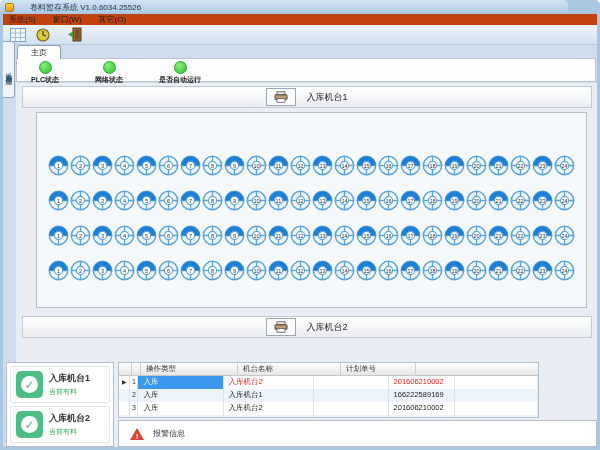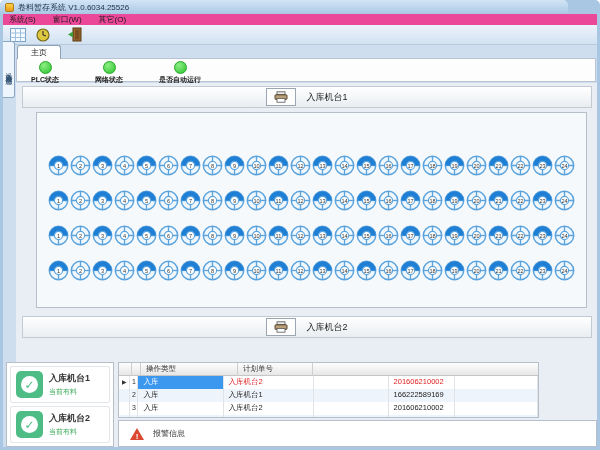--- a/index.html
+++ b/index.html
@@ -2,29 +2,29 @@
 <html><head>
 <meta charset="utf-8">
 <style>
   * { margin:0; padding:0; box-sizing:border-box; }
   html,body { width:600px; height:450px; overflow:hidden; }
   body { font-family:"Liberation Sans","DejaVu Sans",sans-serif; }
   #win { position:relative; width:600px; height:450px; background:#a9c7e3; border-radius:5px 5px 0 0; overflow:hidden; }
 
   
   .titlebar { position:absolute; left:0; top:0; width:568px; height:14px;
-    background:linear-gradient(#d3e5f6,#a9c7e3); display:flex; align-items:center; gap:4px;
+    background:linear-gradient(#d3e5f6,#a9c7e3); display:flex; align-items:center; gap:16px;
     padding-left:5px; border-radius:5px 5px 0 0; }
   .app-icon { width:9px; height:9px; border-radius:2px;
     background:linear-gradient(#ffd24a,#e8991a); border:1px solid #b77c10; }
   .title-text { font-size:8px; color:#1b3046; }
 
   
   .menubar { position:absolute; left:3px; top:14px; width:594px; height:11px;
-    background:#ec4899; display:flex; align-items:center; padding-left:6px; }
+    background:#c2410c; display:flex; align-items:center; padding-left:6px; }
   .menu-item { font-size:8px; color:#1a1a1a; margin-right:17px; }
 
   
   .toolbar { position:absolute; left:3px; top:25px; width:594px; height:20px;
     background:linear-gradient(#ecf3fb,#d2e2f2); border-bottom:1px solid #b7c9dc;
     display:flex; align-items:center; padding-left:5px; gap:5px; }
   .tb-btn { width:20px; height:17px; display:flex; align-items:center; justify-content:center; }
 
   
   .dock-bg { position:absolute; left:3px; top:45px; width:594px; height:402px; background:#cfdeee; }
@@ -932,20 +932,21 @@
         <div class="m-card-status">当前有料</div>
       </span>
     </div>
   </div>
 
   <div class="task-table">
       <div class="t-row t-head">
         <div class="t-cell" style="width: 13px;"></div>
         <div class="t-cell" style="width: 9px;"></div>
         <div class="t-cell" style="width: 97px;">操作类型</div>
+        <div class="t-cell" style="width: 103px;">机台名称</div>
         <div class="t-cell" style="width: 75px;">计划单号</div>
       </div>
       <div class="t-row">
         <div class="t-cell marker-cell" style="width: 13px;">▶</div>
         <div class="t-cell marker-cell" style="width: 9px; font-size: 7px;">1</div>
         <div class="t-cell sel-cell" style="width: 97px;">入库</div>
         <div class="t-cell red-text" style="width: 103px;">入库机台2</div>
         <div class="t-cell red-text" style="width: 85px;"></div>
         <div class="t-cell red-text" style="width: 75px;">201606210002</div>
         <div class="t-cell red-text" style="width: 95px;"></div>

